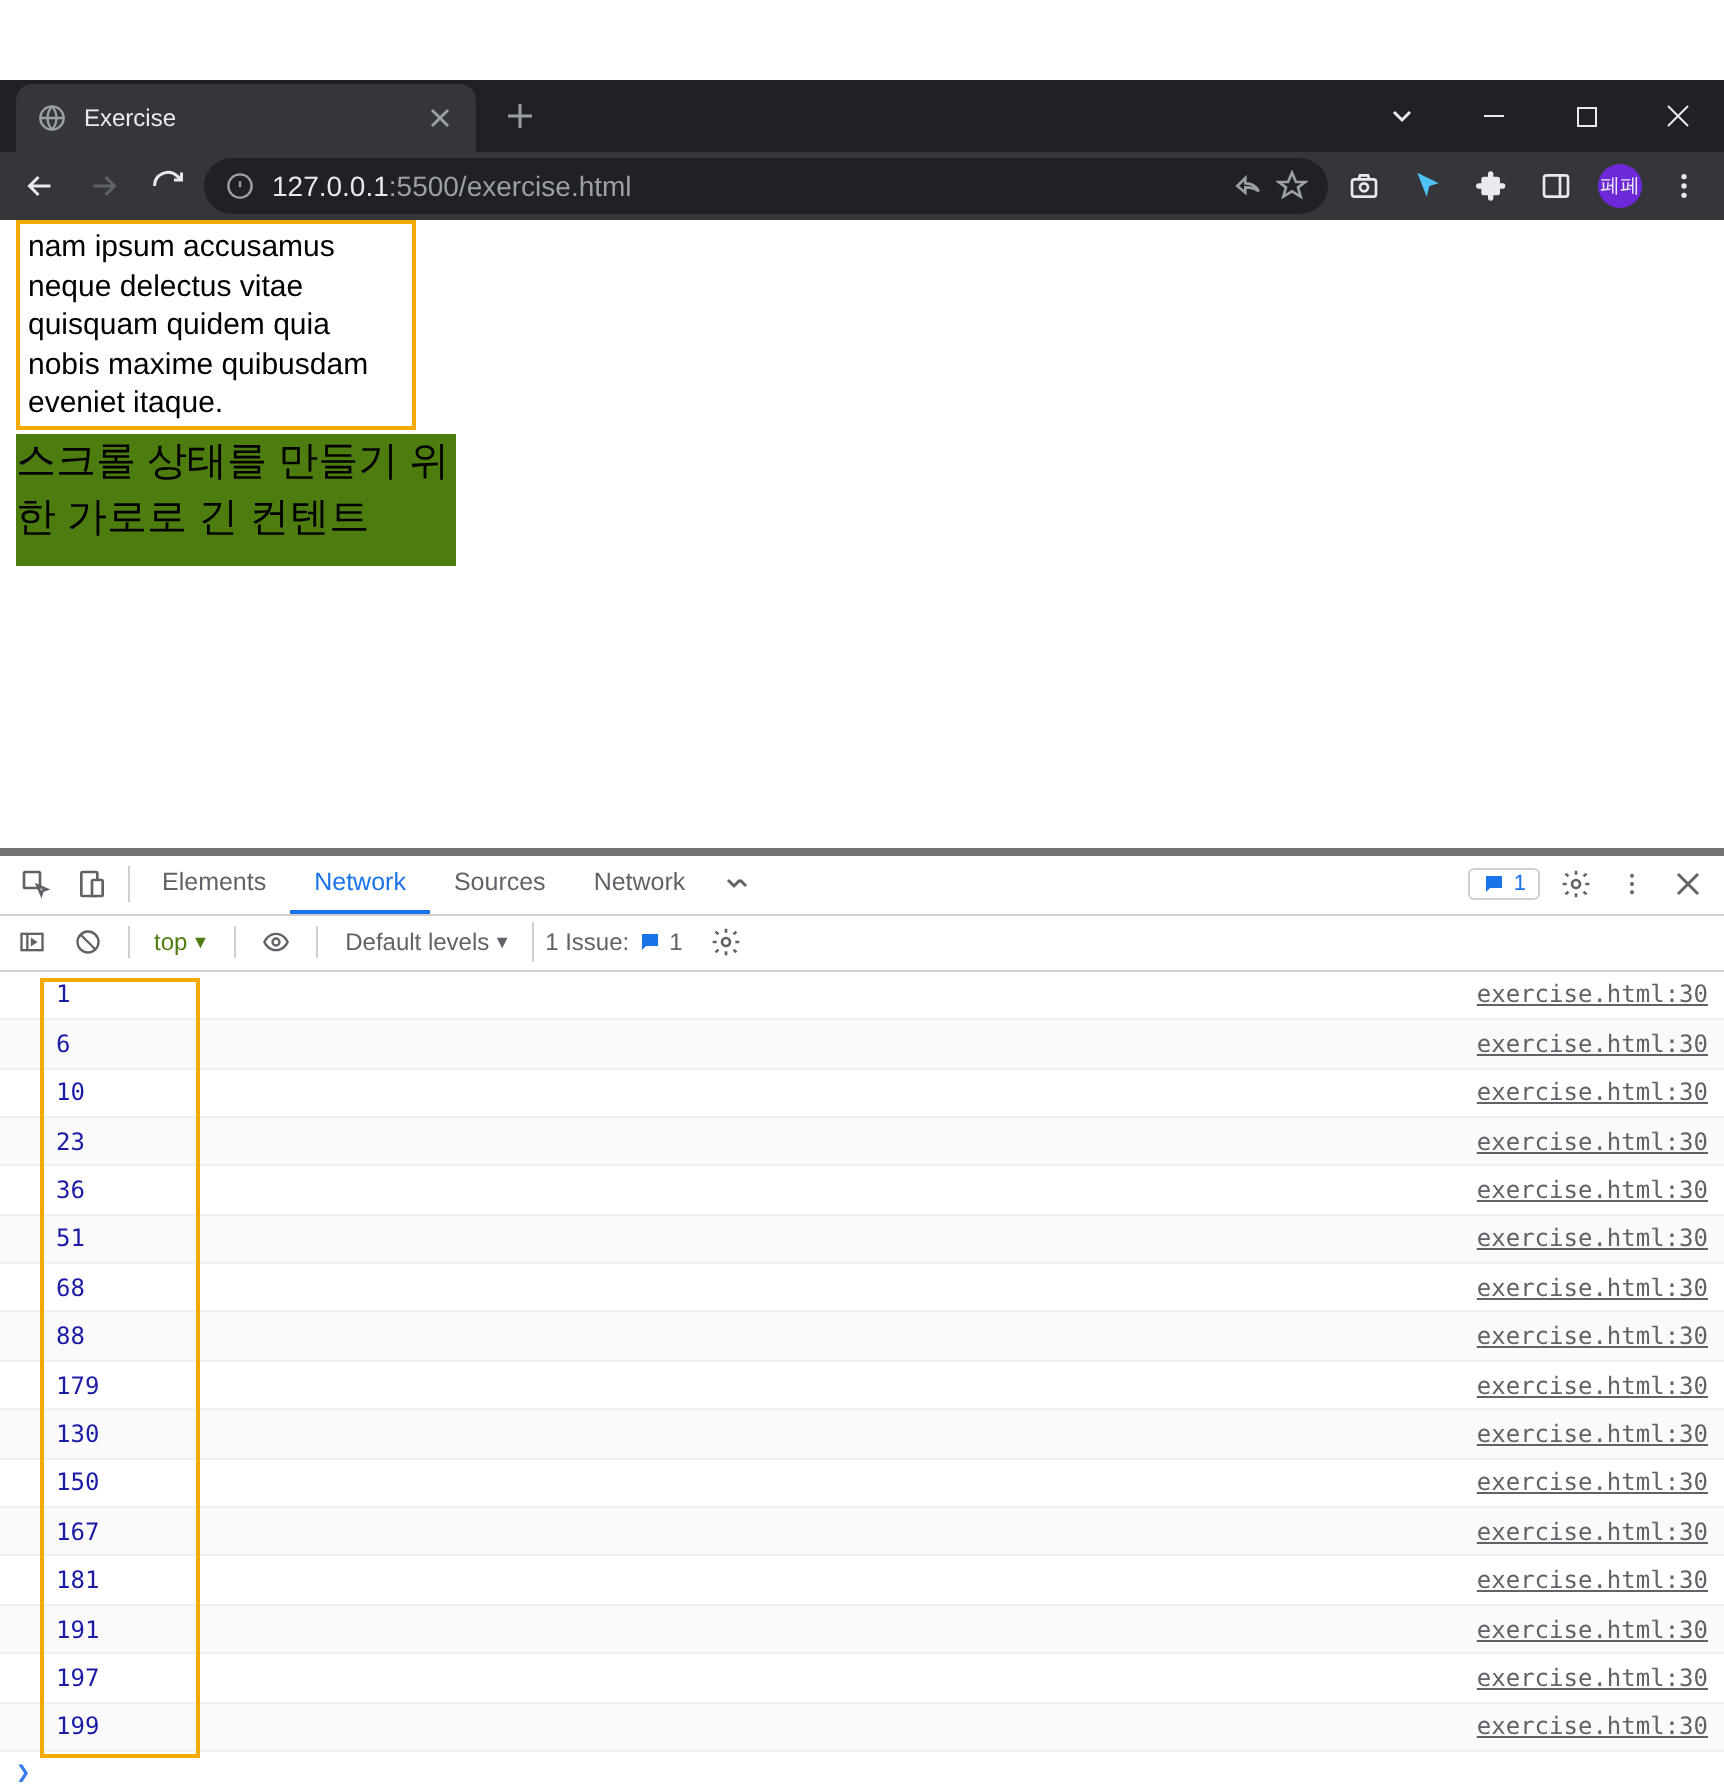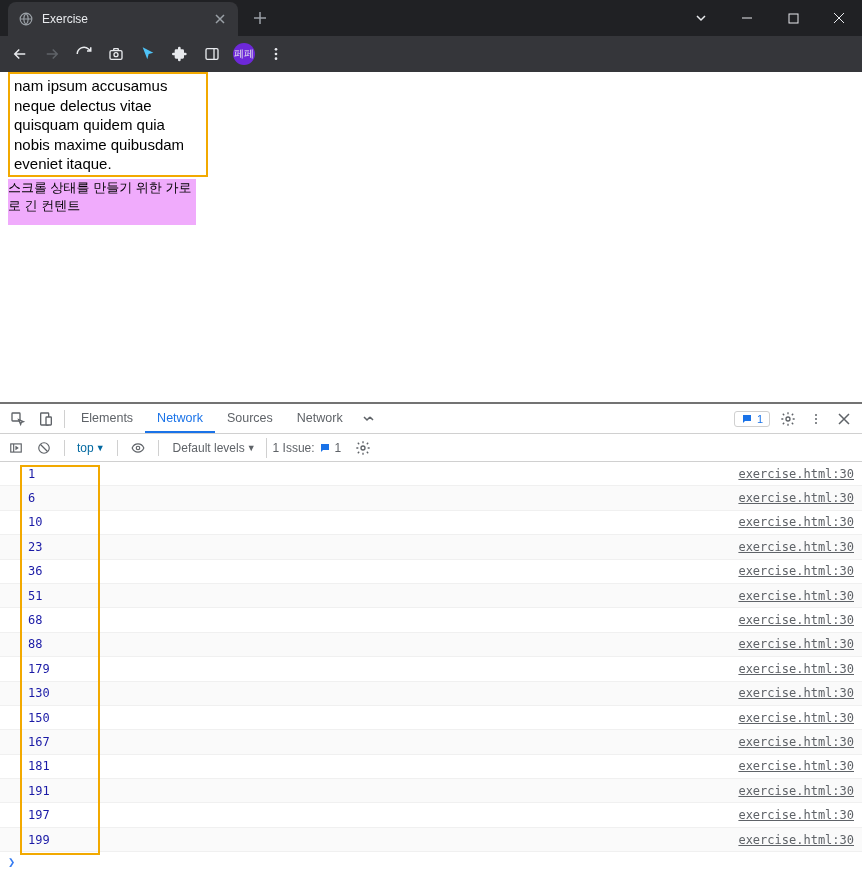--- a/index.html
+++ b/index.html
@@ -14,20 +14,21 @@
   }
 
   
   .titlebar {
     background: #202124;
     height: 36px;
     display: flex;
     align-items: center;
     color: #e8eaed;
     font-size: 12px;
+    margin-top: 40px;
   }
   .titlebar .tab {
     background: #35363a;
     height: 34px;
     margin-top: 2px;
     margin-left: 8px;
     width: 230px;
     border-radius: 8px 8px 0 0;
     display: flex;
     align-items: center;
@@ -111,40 +112,40 @@
     background:#fff;
     font-size: 15px;
     line-height: 1.3;
     padding: 2px 4px;
     color:#000;
     overflow:hidden;
   }
   .page .below {
     position:absolute;
     left:8px; top:107px;
-    width: 188px;
-    font-size: 13px;
+    width: 220px;
+    font-size: 20px;
     color:#000;
     line-height:1.4;
-    background:#f0abfc;
+    background:#4d7c0f;
     padding-bottom: 10px;
   }
   .page .graybg {
     position:absolute;
     left:0; top:0;
     width:215px;
     height:100%;
     background:#eeeeee;
     z-index:-1;
   }
 
   
   .devtools {
     flex:1;
-    border-top: 2px solid #737373;
+    border-top: 4px solid #737373;
     display:flex;
     flex-direction:column;
     font-size:12px;
     color:#333;
     background:#fff;
   }
   .dt-tabs {
     height: 30px;
     border-bottom: 1px solid #d0d0d0;
     display:flex;
@@ -193,21 +194,21 @@
     align-items:center;
     padding:0 4px;
     gap:4px;
   }
   .dt-toolbar .icon {
     width:24px;height:24px;
     display:flex;align-items:center;justify-content:center;
     color:#5f6368;
   }
   .dt-toolbar .ctx {
-    padding:0 4px; color:#0369a1; font-size:12px;
+    padding:0 4px; color:#4d7c0f; font-size:12px;
     display:flex;align-items:center;gap:2px;
   }
   .dt-toolbar .vsep { width:1px;height:16px;background:#d0d0d0;margin:0 4px; }
   .dt-toolbar .filter {
     flex:1;
     border:1px solid #d0d0d0;
     height:20px;
     border-radius:2px;
     padding:0 6px;
     color:#888;
@@ -325,20 +326,43 @@
   <div class="tbtn">
     <svg width="18" height="18" viewBox="0 0 24 24" fill="none" stroke="#5f6368" stroke-width="2">
         <path d="M5 12h14M13 6l6 6-6 6"></path>
       </svg>
   </div>
   <div class="tbtn">
     <svg width="18" height="18" viewBox="0 0 24 24" fill="none" stroke="#e8eaed" stroke-width="2">
         <path d="M3 12a9 9 0 0115-6.7L21 8M21 3v5h-5"></path>
       </svg>
   </div>
+  <div class="omnibox">
+    <span class="secure">
+      <svg width="14" height="14" viewBox="0 0 24 24" fill="none" stroke="#9aa0a6" stroke-width="2">
+          <circle cx="12" cy="12" r="10"></circle>
+          <path d="M12 8v5M12 16h.01"></path>
+        </svg>
+    </span>
+    <span class="url">
+      <span>127.0.0.1</span><span class="dim">:5500/exercise.html</span>
+    </span>
+    <span class="right">
+      <span>
+        <svg width="16" height="16" viewBox="0 0 24 24" fill="none" stroke="#9aa0a6" stroke-width="2">
+            <path d="M4 12l6-6v4c8 0 10 6 10 6-2-2-4-3-10-3v4l-6-5z"></path>
+          </svg>
+      </span>
+      <span>
+        <svg width="16" height="16" viewBox="0 0 24 24" fill="none" stroke="#9aa0a6" stroke-width="2">
+            <path d="M12 2l3 7h7l-5.5 4 2 7L12 16l-6.5 4 2-7L2 9h7z"></path>
+          </svg>
+      </span>
+    </span>
+  </div>
   <div class="ext">
     <svg width="16" height="16" viewBox="0 0 24 24" fill="none" stroke="#e8eaed" stroke-width="2">
         <rect x="3" y="7" width="18" height="13" rx="2"></rect>
         <circle cx="12" cy="13" r="3"></circle>
         <path d="M8 7l1-3h6l1 3"></path>
       </svg>
   </div>
   <div class="ext">
     <svg width="16" height="16" viewBox="0 0 24 24" fill="#4fc3f7">
         <path d="M4 2l16 8-7 2-2 8z"></path>

